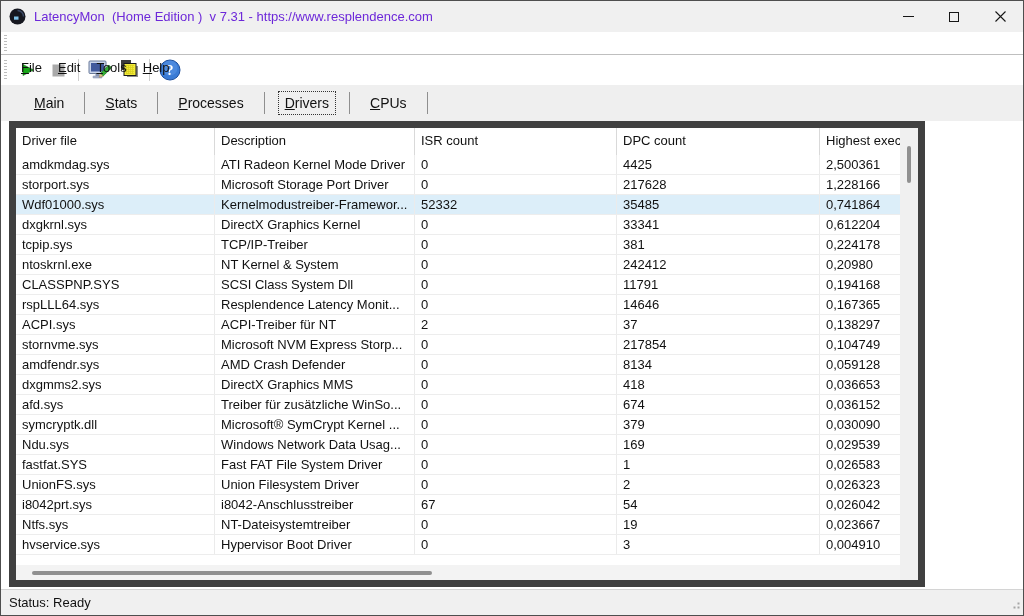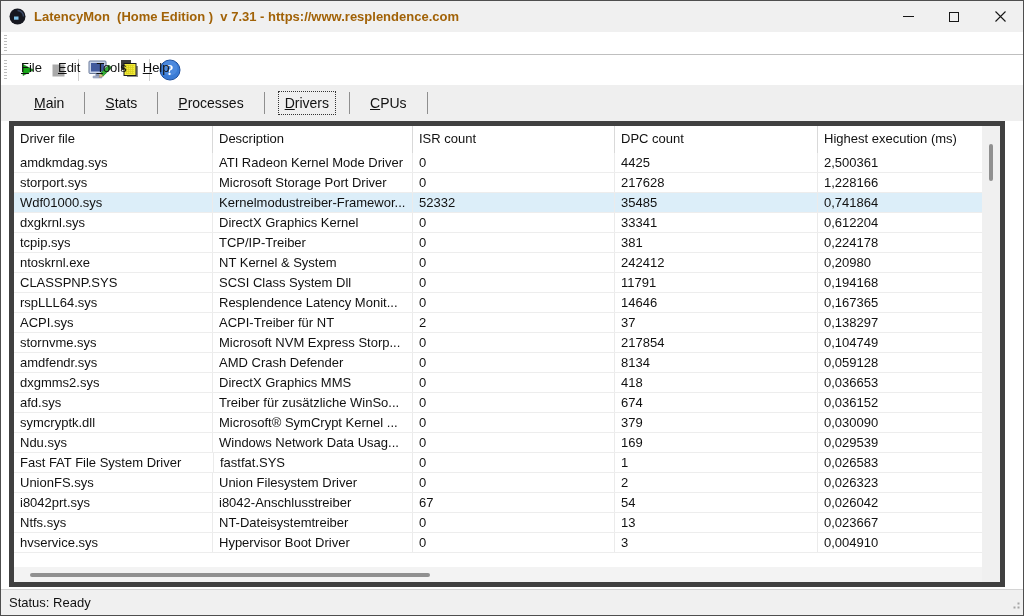--- a/index.html
+++ b/index.html
@@ -3,21 +3,21 @@
 <meta charset="utf-8">
 <style>
   * { margin:0; padding:0; box-sizing:border-box; }
   html,body { width:1024px; height:616px; overflow:hidden;
     font-family:"Liberation Sans", sans-serif; font-size:13px; color:#111; }
   .window { position:absolute; inset:0; border:1px solid #4e4e4e; background:#fff; }
 
   
   .titlebar { height:31px; background:#f0f0f0; display:flex; align-items:center; }
   .app-icon { margin:0 8px 0 8px; width:17px; height:17px; display:inline-flex; }
-  .title-text { flex:1; font-size:13px; color:#a16207; white-space:pre;font-weight:bold; }
+  .title-text { flex:1; font-size:13px; color:#6d28d9; white-space:pre; }
   .win-controls { display:flex; height:100%; }
   .wbtn { width:46px; height:100%; display:flex; align-items:center; justify-content:center; cursor:default; }
   .glyph-min { width:11px; border-top:1px solid #161616; display:inline-block; }
   .glyph-max { width:10px; height:10px; border:1px solid #161616; display:inline-block; }
 
   
   .menubar { height:23px; background:#fff; border-bottom:1px solid #bfbfbf;
     display:flex; align-items:center; position:relative; }
   .grip { width:3px; height:70%; margin-left:3px; margin-right:6px;
     background-image:repeating-linear-gradient(to bottom,#bdbdbd 0 1px,transparent 1px 3px); }
@@ -32,22 +32,22 @@
 
   
   .tabbar { height:36px; background:#efefef; display:flex; align-items:center; padding-left:24px; }
   .tab { display:flex; align-items:center; padding:0 2px; }
   .tab-label { display:inline-block; font-size:14px; padding:3px 6px; border:1px dotted transparent; }
   .tab-label::first-letter { text-decoration:underline; }
   .tab.active .tab-label { border:1px dotted #333; }
   .tabsep { width:1px; height:22px; background:#8f8f8f; margin:0 11px; }
 
   
-  .tablewrap { position:absolute; left:8px; top:120px; width:996px; height:466px;
-    border:5px solid #404040; background:#fff; }
+  .tablewrap { position:absolute; left:8px; top:120px; width:916px; height:466px;
+    border:7px solid #404040; background:#fff; }
   .tcontent { position:absolute; left:0; top:0; right:18px; bottom:15px; overflow:hidden; background:#fff; }
   .thead { display:flex; height:27px; line-height:26px; background:#fff; }
   .hcell { padding-left:6px; border-right:1px solid #d9d9d9; overflow:hidden; white-space:nowrap; }
   .trow { display:flex; height:20px; line-height:19px; border-bottom:1px solid #ededed; background:#fff; }
   .trow.selected { background:#dceef9; }
   .tcell { padding-left:6px; border-right:1px solid #ebebeb; overflow:hidden; white-space:nowrap; }
   .c0 { width:199px; } .c1 { width:200px; } .c2 { width:202px; } .c3 { width:203px; } .c4 { flex:1; border-right:none; }
 
   .vscroll { position:absolute; right:0; top:0; bottom:0; width:18px; background:#f0f0f0; }
   .vthumb { position:absolute; left:7px; top:18px; width:4px; height:37px; background:#909090; border-radius:2px; }
@@ -287,22 +287,22 @@
 
   <div class="trow">
     <div class="tcell c0">Ndu.sys</div>
     <div class="tcell c1">Windows Network Data Usag...</div>
     <div class="tcell c2">0</div>
     <div class="tcell c3">169</div>
     <div class="tcell c4">0,029539</div>
   </div>
 
   <div class="trow">
+    <div class="tcell c0">fastfat.SYS</div>
     <div class="tcell c1">Fast FAT File System Driver</div>
-    <div class="tcell c0">fastfat.SYS</div>
     <div class="tcell c2">0</div>
     <div class="tcell c3">1</div>
     <div class="tcell c4">0,026583</div>
   </div>
 
   <div class="trow">
     <div class="tcell c0">UnionFS.sys</div>
     <div class="tcell c1">Union Filesystem Driver</div>
     <div class="tcell c2">0</div>
     <div class="tcell c3">2</div>
@@ -314,21 +314,21 @@
     <div class="tcell c1">i8042-Anschlusstreiber</div>
     <div class="tcell c2">67</div>
     <div class="tcell c3">54</div>
     <div class="tcell c4">0,026042</div>
   </div>
 
   <div class="trow">
     <div class="tcell c0">Ntfs.sys</div>
     <div class="tcell c1">NT-Dateisystemtreiber</div>
     <div class="tcell c2">0</div>
-    <div class="tcell c3">13</div>
+    <div class="tcell c3">19</div>
     <div class="tcell c4">0,023667</div>
   </div>
 
   <div class="trow">
     <div class="tcell c0">hvservice.sys</div>
     <div class="tcell c1">Hypervisor Boot Driver</div>
     <div class="tcell c2">0</div>
     <div class="tcell c3">3</div>
     <div class="tcell c4">0,004910</div>
   </div>

